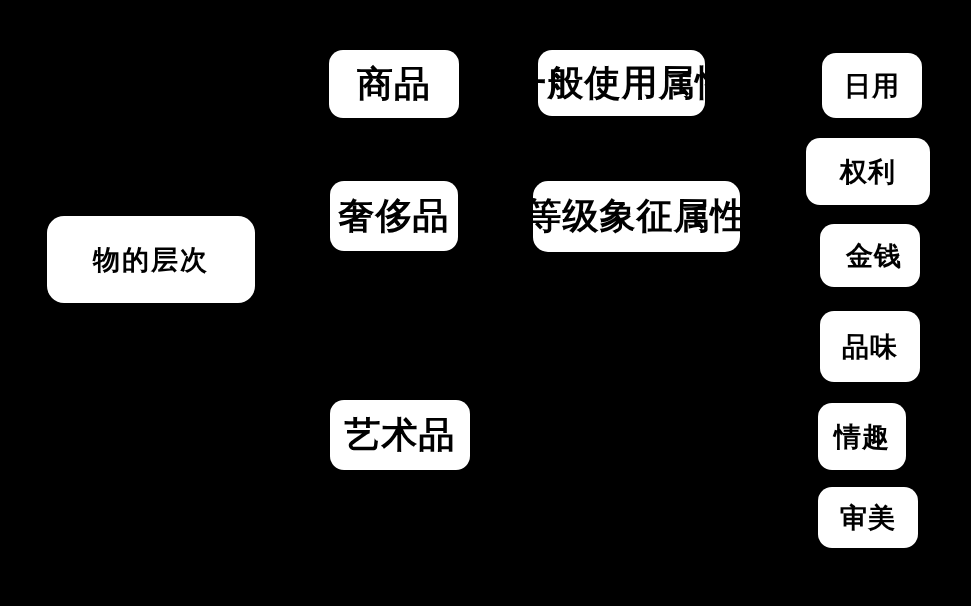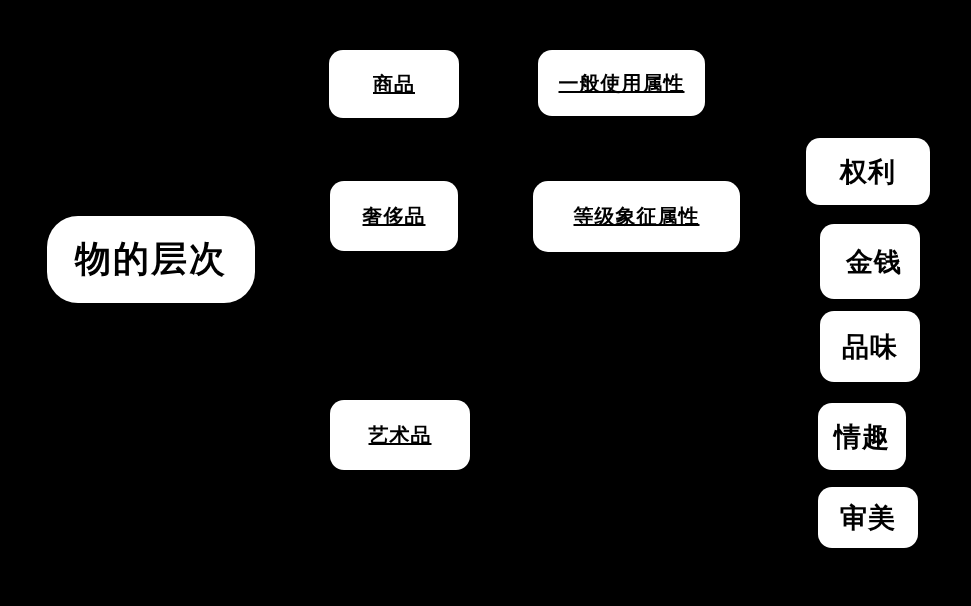--- a/index.html
+++ b/index.html
@@ -22,27 +22,26 @@
     border-radius: 14px;
     display: flex;
     align-items: center;
     justify-content: center;
     font-weight: 700;
     letter-spacing: 1px;
     white-space: nowrap;
     box-sizing: border-box;
   }
   .node.root {
-    border-radius: 31px;
-    font-size: 36px;
+    border-radius: 17px;
+    font-size: 27px;
     letter-spacing: 2px;
   }
   .node.mid {
-    font-size: 20px;
-    text-decoration: underline;
+    font-size: 36px;
   }
   .node.leaf {
     font-size: 27px;
   }
 </style>
 </head>
 <body>
 
 <div class="canvas">
 
@@ -52,24 +51,25 @@
 
   <div class="node mid" style="left:330px; top:181px; width:128px; height:70px;">奢侈品</div>
 
   <div class="node mid" style="left:330px; top:400px; width:140px; height:70px;">艺术品</div>
 
   <div class="node mid" style="left:538px; top:50px; width:167px; height:66px;">一般使用属性</div>
 
   <div class="node mid" style="left:533px; top:181px; width:207px; height:71px;border-radius:15px;">等级象征属性</div>
 
 
+  <div class="node leaf" style="left:822px; top:53px; width:100px; height:65px;">日用</div>
 
   <div class="node leaf" style="left:806px; top:138px; width:124px; height:67px;">权利</div>
 
-  <div class="node leaf" style="left:820px; top:224px; width:100px; height:75px;padding-left:8px;">金钱</div>
+  <div class="node leaf" style="left:820px; top:224px; width:100px; height:63px;padding-left:8px;">金钱</div>
 
   <div class="node leaf" style="left:820px; top:311px; width:100px; height:71px;">品味</div>
 
   <div class="node leaf" style="left:818px; top:403px; width:88px; height:67px;">情趣</div>
 
   <div class="node leaf" style="left:818px; top:487px; width:100px; height:61px;">审美</div>
 
 </div>
 
 </body></html>

